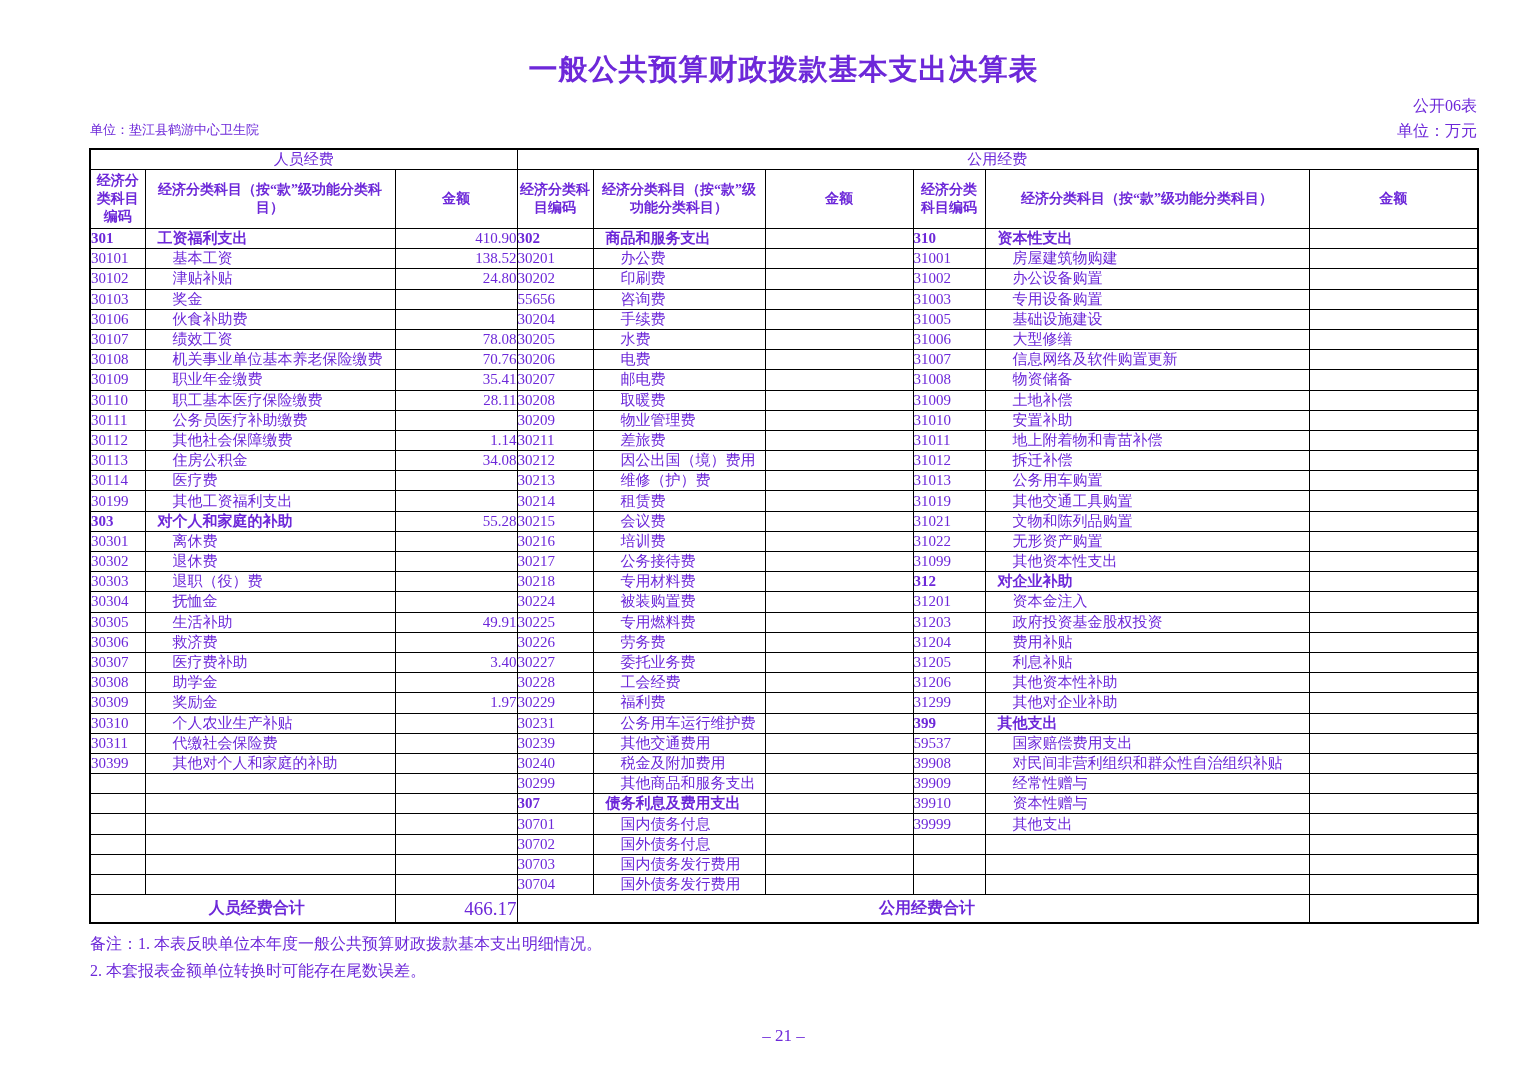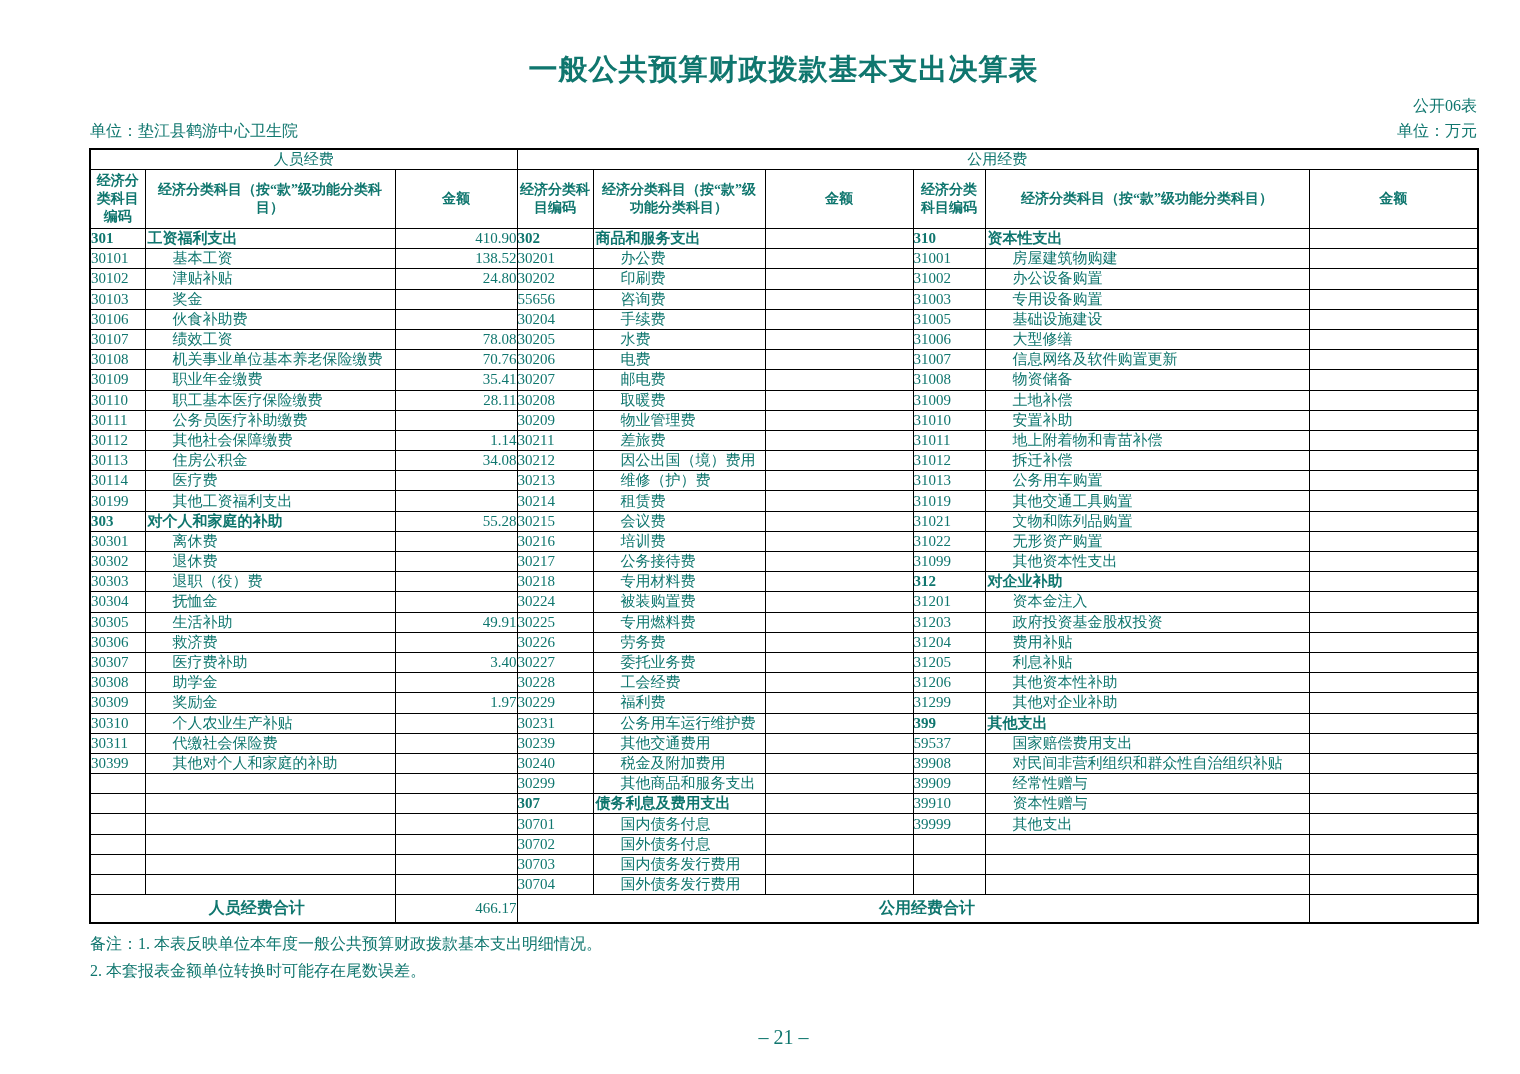--- a/index.html
+++ b/index.html
@@ -2,40 +2,40 @@
 <html><head>
 <meta charset="utf-8">
 <style>
   html, body { margin: 0; padding: 0; background: #e8e8e8; }
   .page {
     position: relative;
     width: 1520px;
     height: 1074px;
     background: #ffffff;
     font-family: "Liberation Serif", "DejaVu Serif", serif;
-    color: #0f766e;
+    color: #6d28d9;
     overflow: hidden;
   }
   .doc-title {
     position: absolute;
     left: 90px; top: 50px; width: 1387px;
     text-align: center;
     font-size: 29px;
     font-weight: bold;
     letter-spacing: 1px;
   }
   .table-number {
     position: absolute;
     right: 43px; top: 96px;
     font-size: 16px;
   }
   .unit-name {
     position: absolute;
     left: 90px; top: 121px;
-    font-size: 16px;
+    font-size: 13px;
   }
   .unit-currency {
     position: absolute;
     right: 43px; top: 121px;
     font-size: 16px;
   }
   table.budget {
     position: absolute;
     left: 89px; top: 148px;
     width: 1388px;
@@ -65,45 +65,45 @@
   }
   tbody td {
     height: 19.2px;
     font-size: 15px;
     line-height: 19px;
     white-space: nowrap;
   }
   td.code { text-align: left; padding-left: 3px; }
   td.subj { text-align: left; }
   td.subj.sub { padding-left: 27px; }
-  td.subj.cat { padding-left: 2px; margin-top: 16px; }
+  td.subj.cat { padding-left: 12px; margin-top: 16px; }
   td.amt { text-align: right; padding-right: 6px; }
   .cat { font-weight: bold; }
   tr.totals-row td {
     height: 27px;
     font-size: 16px;
   }
   tr.totals-row td.total-label {
     font-weight: bold;
     text-align: center;
     padding-left: 28px;
   }
-  tr.totals-row td.amt { font-size: 15px; }
+  tr.totals-row td.amt { font-size: 19px; }
   .notes {
     position: absolute;
     left: 90px; top: 930px;
     font-size: 16px;
     line-height: 27px;
   }
   .notes .note-line2 { }
   .page-number {
     position: absolute;
     left: 90px; top: 1026px; width: 1387px;
     text-align: center;
-    font-size: 20px;
+    font-size: 17px;
   }
 </style>
 </head>
 <body>
 
 <div class="page">
 
   <div class="doc-title">一般公共预算财政拨款基本支出决算表</div>
   <div class="table-number">公开06表</div>
   <div class="unit-name">单位：垫江县鹤游中心卫生院</div>

